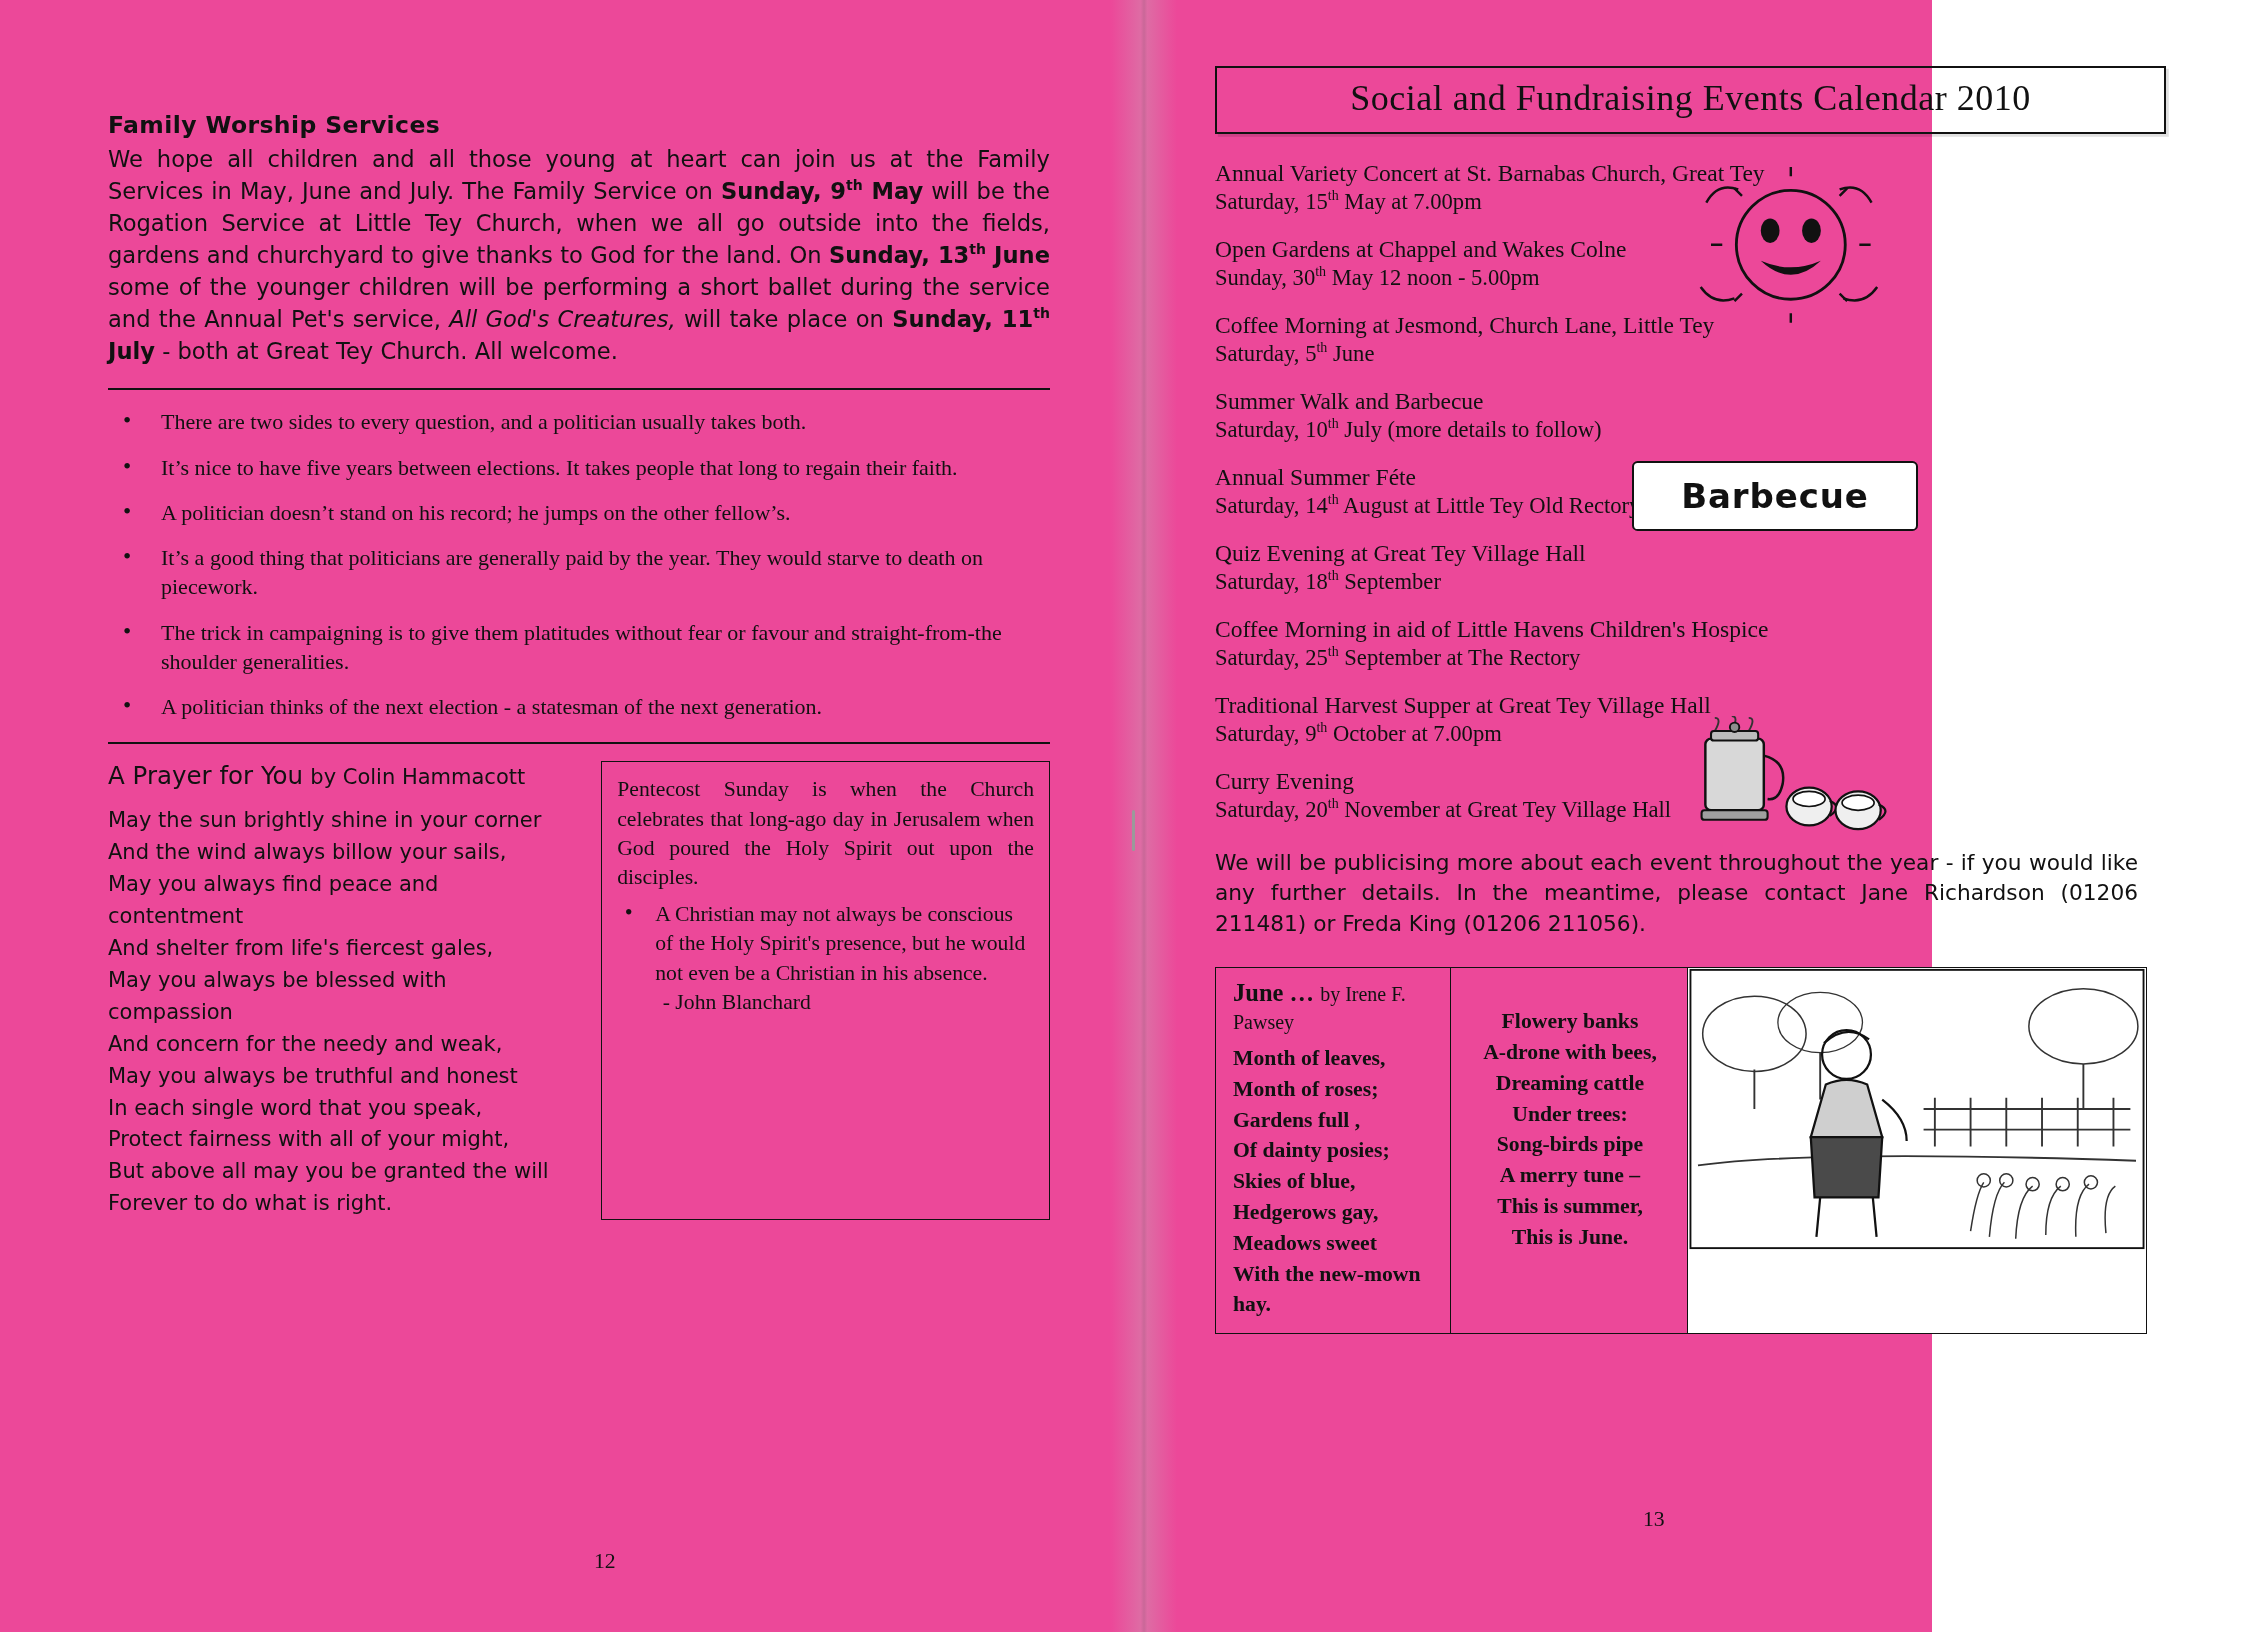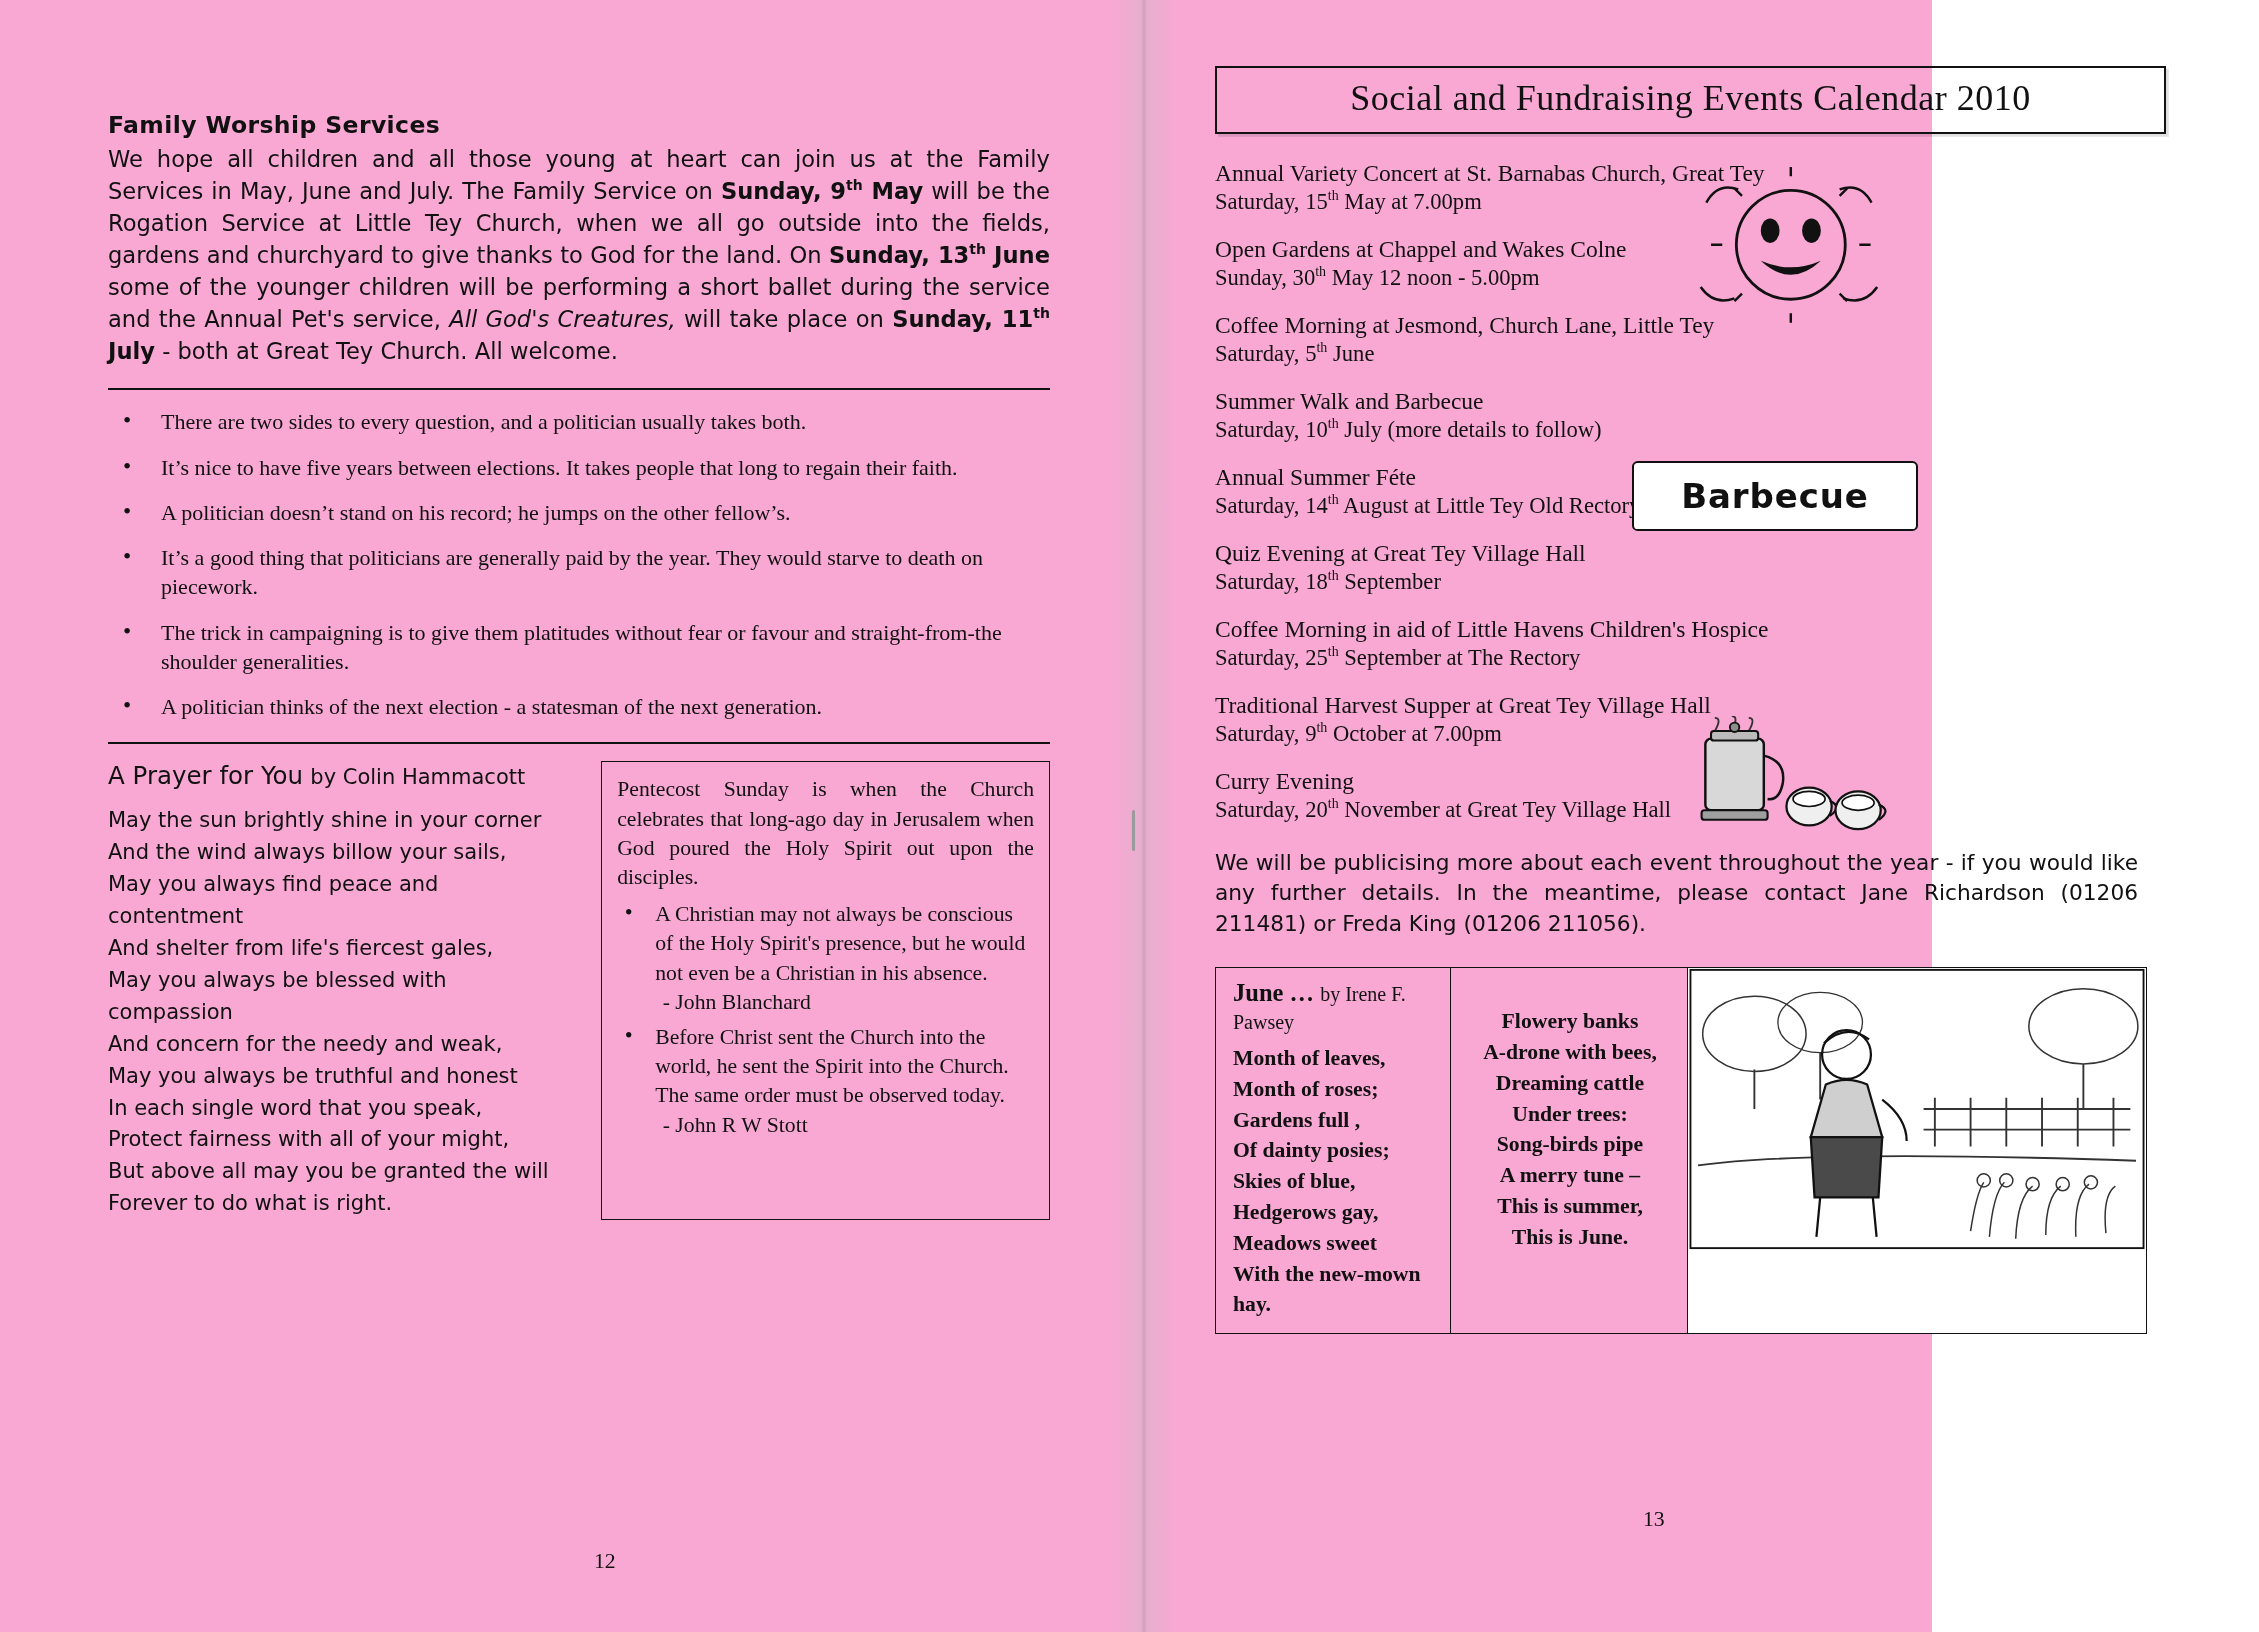--- a/index.html
+++ b/index.html
@@ -13,21 +13,21 @@
     position: relative;
     font-family: "Liberation Serif", serif;
     color: #111;
     overflow: hidden;
   }
   .page {
     position: absolute;
     top: 0; left: 0;
     width: 1932px;
     height: 1633px;
-    background: #f9a8d4;
+    background: #ec4899;
   }
   
   .gutter {
     position: absolute;
     left: 1111px;
     top: 0;
     width: 66px;
     height: 1633px;
     background: linear-gradient(to right, rgba(255,255,255,0) 0%, rgba(190,190,190,0.30) 45%, rgba(150,150,150,0.40) 50%, rgba(190,190,190,0.30) 55%, rgba(255,255,255,0) 100%);
   }
@@ -294,24 +294,20 @@
         </div>
       </div>
 
       <div class="pent-box">
         <p>Pentecost Sunday is when the Church celebrates that long-ago day in Jerusalem when God poured the Holy Spirit out upon the disciples.</p>
         <ul>
           <li>
             <span>A Christian may not always be conscious of the Holy Spirit's presence, but he would not even be a Christian in his absence.</span>
             <span class="attrib">- John Blanchard</span>
           </li>
-          <li>
-            <span>Before Christ sent the Church into the world, he sent the Spirit into the Church. The same order must be observed today.</span>
-            <span class="attrib">- John R W Stott</span>
-          </li>
         </ul>
       </div>
     </div>
   </div>
 
   <div class="folio folio-left">12</div>
 
   <div class="right-col">
 
     <div class="cal-title-box">

